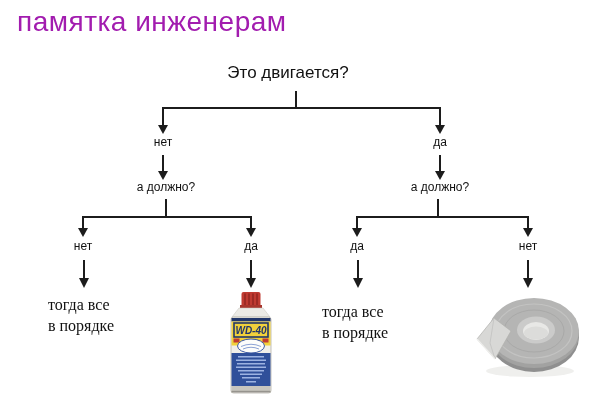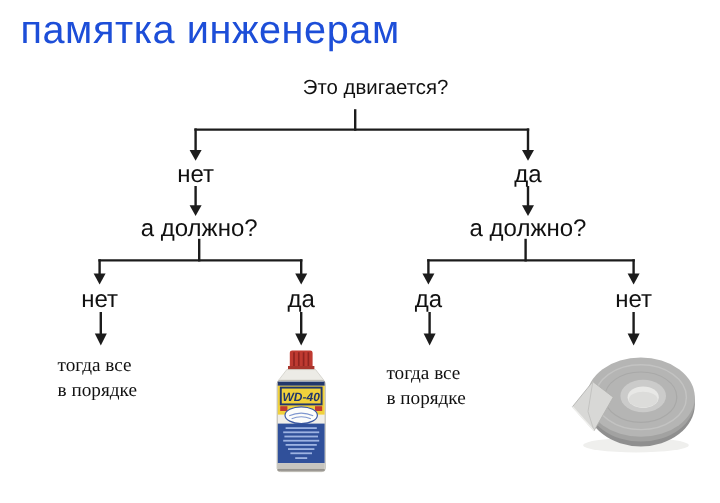--- a/index.html
+++ b/index.html
@@ -6,42 +6,42 @@
   body {
     width: 600px; height: 419px;
     background: #ffffff;
     font-family: "Liberation Sans", sans-serif;
     position: relative;
     overflow: hidden;
   }
   .stage { position: absolute; inset: 0; width: 600px; height: 419px; }
   .page-title {
     position: absolute; left: 17px; top: 6px;
-    font-size: 33px; color: #1d4ed8; letter-spacing: 0.5px;
+    font-size: 28px; color: #a21caf; letter-spacing: 0.5px;
   }
   .node {
     position: absolute; transform: translateX(-50%);
-    font-size: 20px; color: #111111; white-space: nowrap;
+    font-size: 12px; color: #111111; white-space: nowrap;
   }
   .q-root { font-size: 17px; }
   .outcome {
     position: absolute; font-size: 16px; color: #111111;
     line-height: 21px; white-space: nowrap; font-family: Liberation Serif, serif;
   }
   svg.connectors { position: absolute; left: 0; top: 0; }
   svg.art { position: absolute; }
 </style>
 </head>
 <body>
 
 <div class="stage">
 
   <div class="page-title">памятка инженерам</div>
 
-  <div class="node q-root" style="left:313px; top:63px;">Это двигается?</div>
+  <div class="node q-root" style="left:288px; top:63px;">Это двигается?</div>
 
   <div class="node" style="left:163px; top:135px;">нет</div>
   <div class="node" style="left:440px; top:135px;">да</div>
 
   <div class="node" style="left:166px; top:180px;">а должно?</div>
   <div class="node" style="left:440px; top:180px;">а должно?</div>
 
   <div class="node" style="left:83px; top:239px;">нет</div>
   <div class="node" style="left:251px; top:239px;">да</div>
   <div class="node" style="left:357px; top:239px;">да</div>

